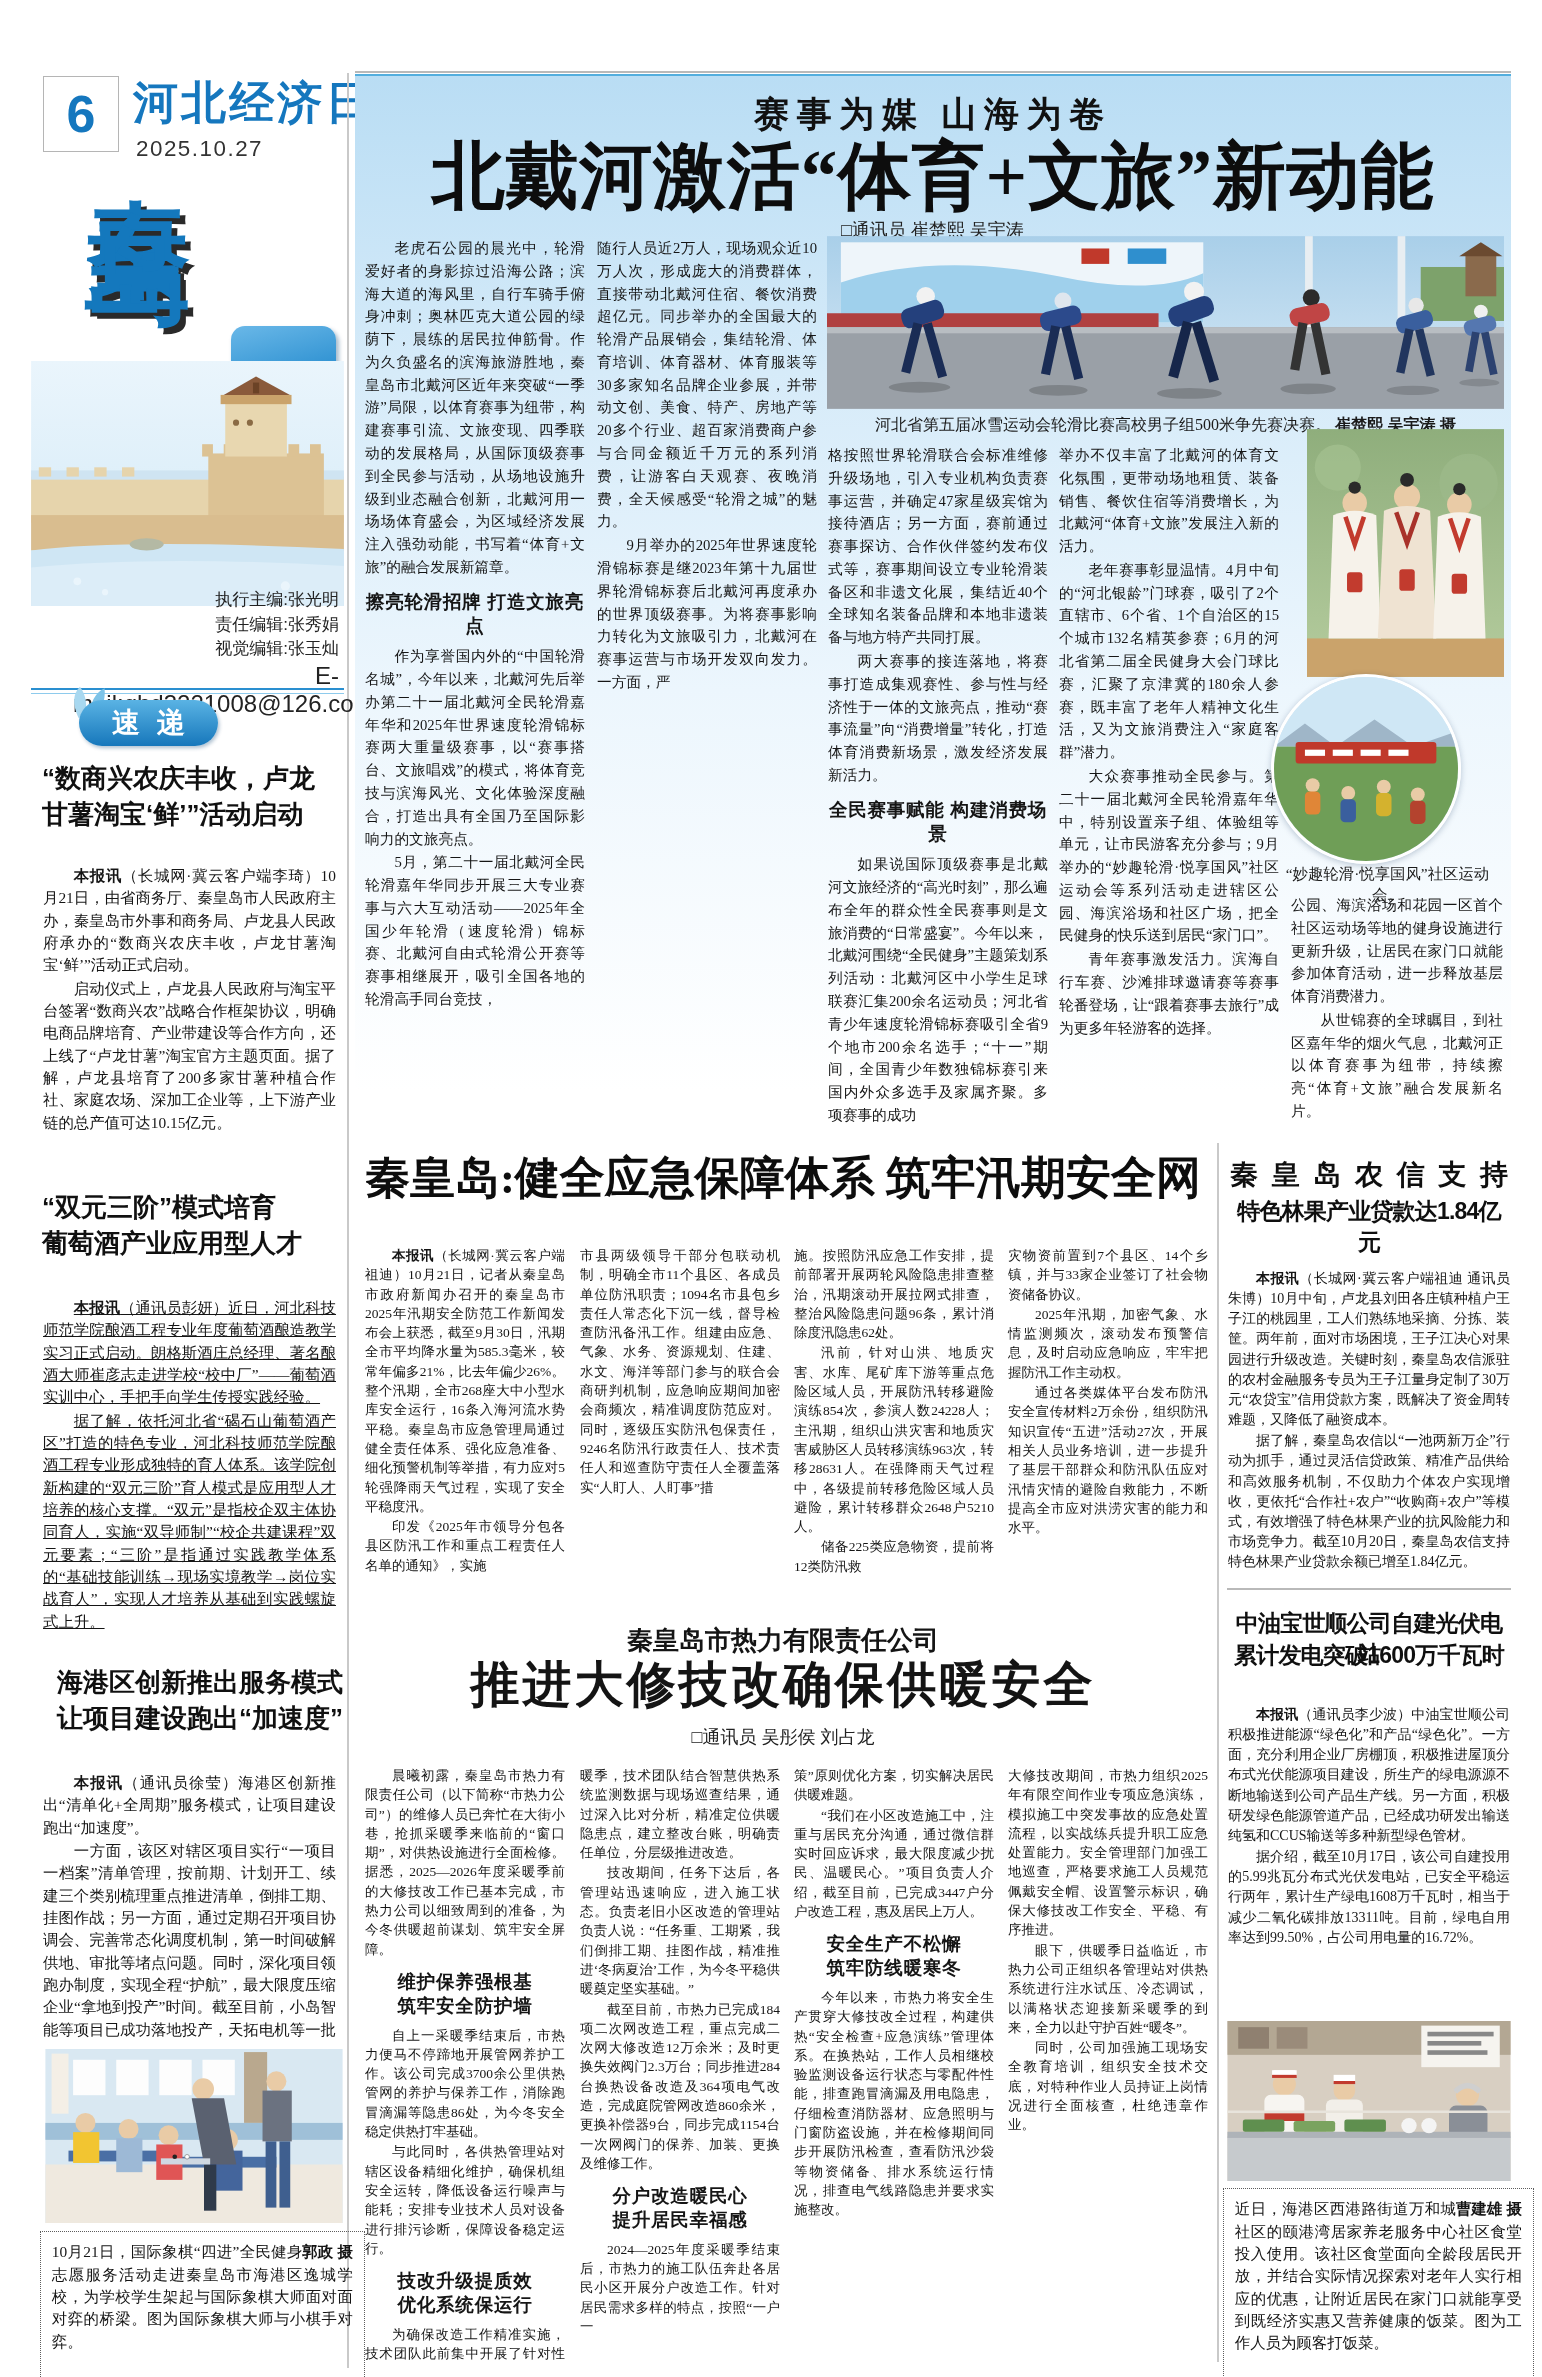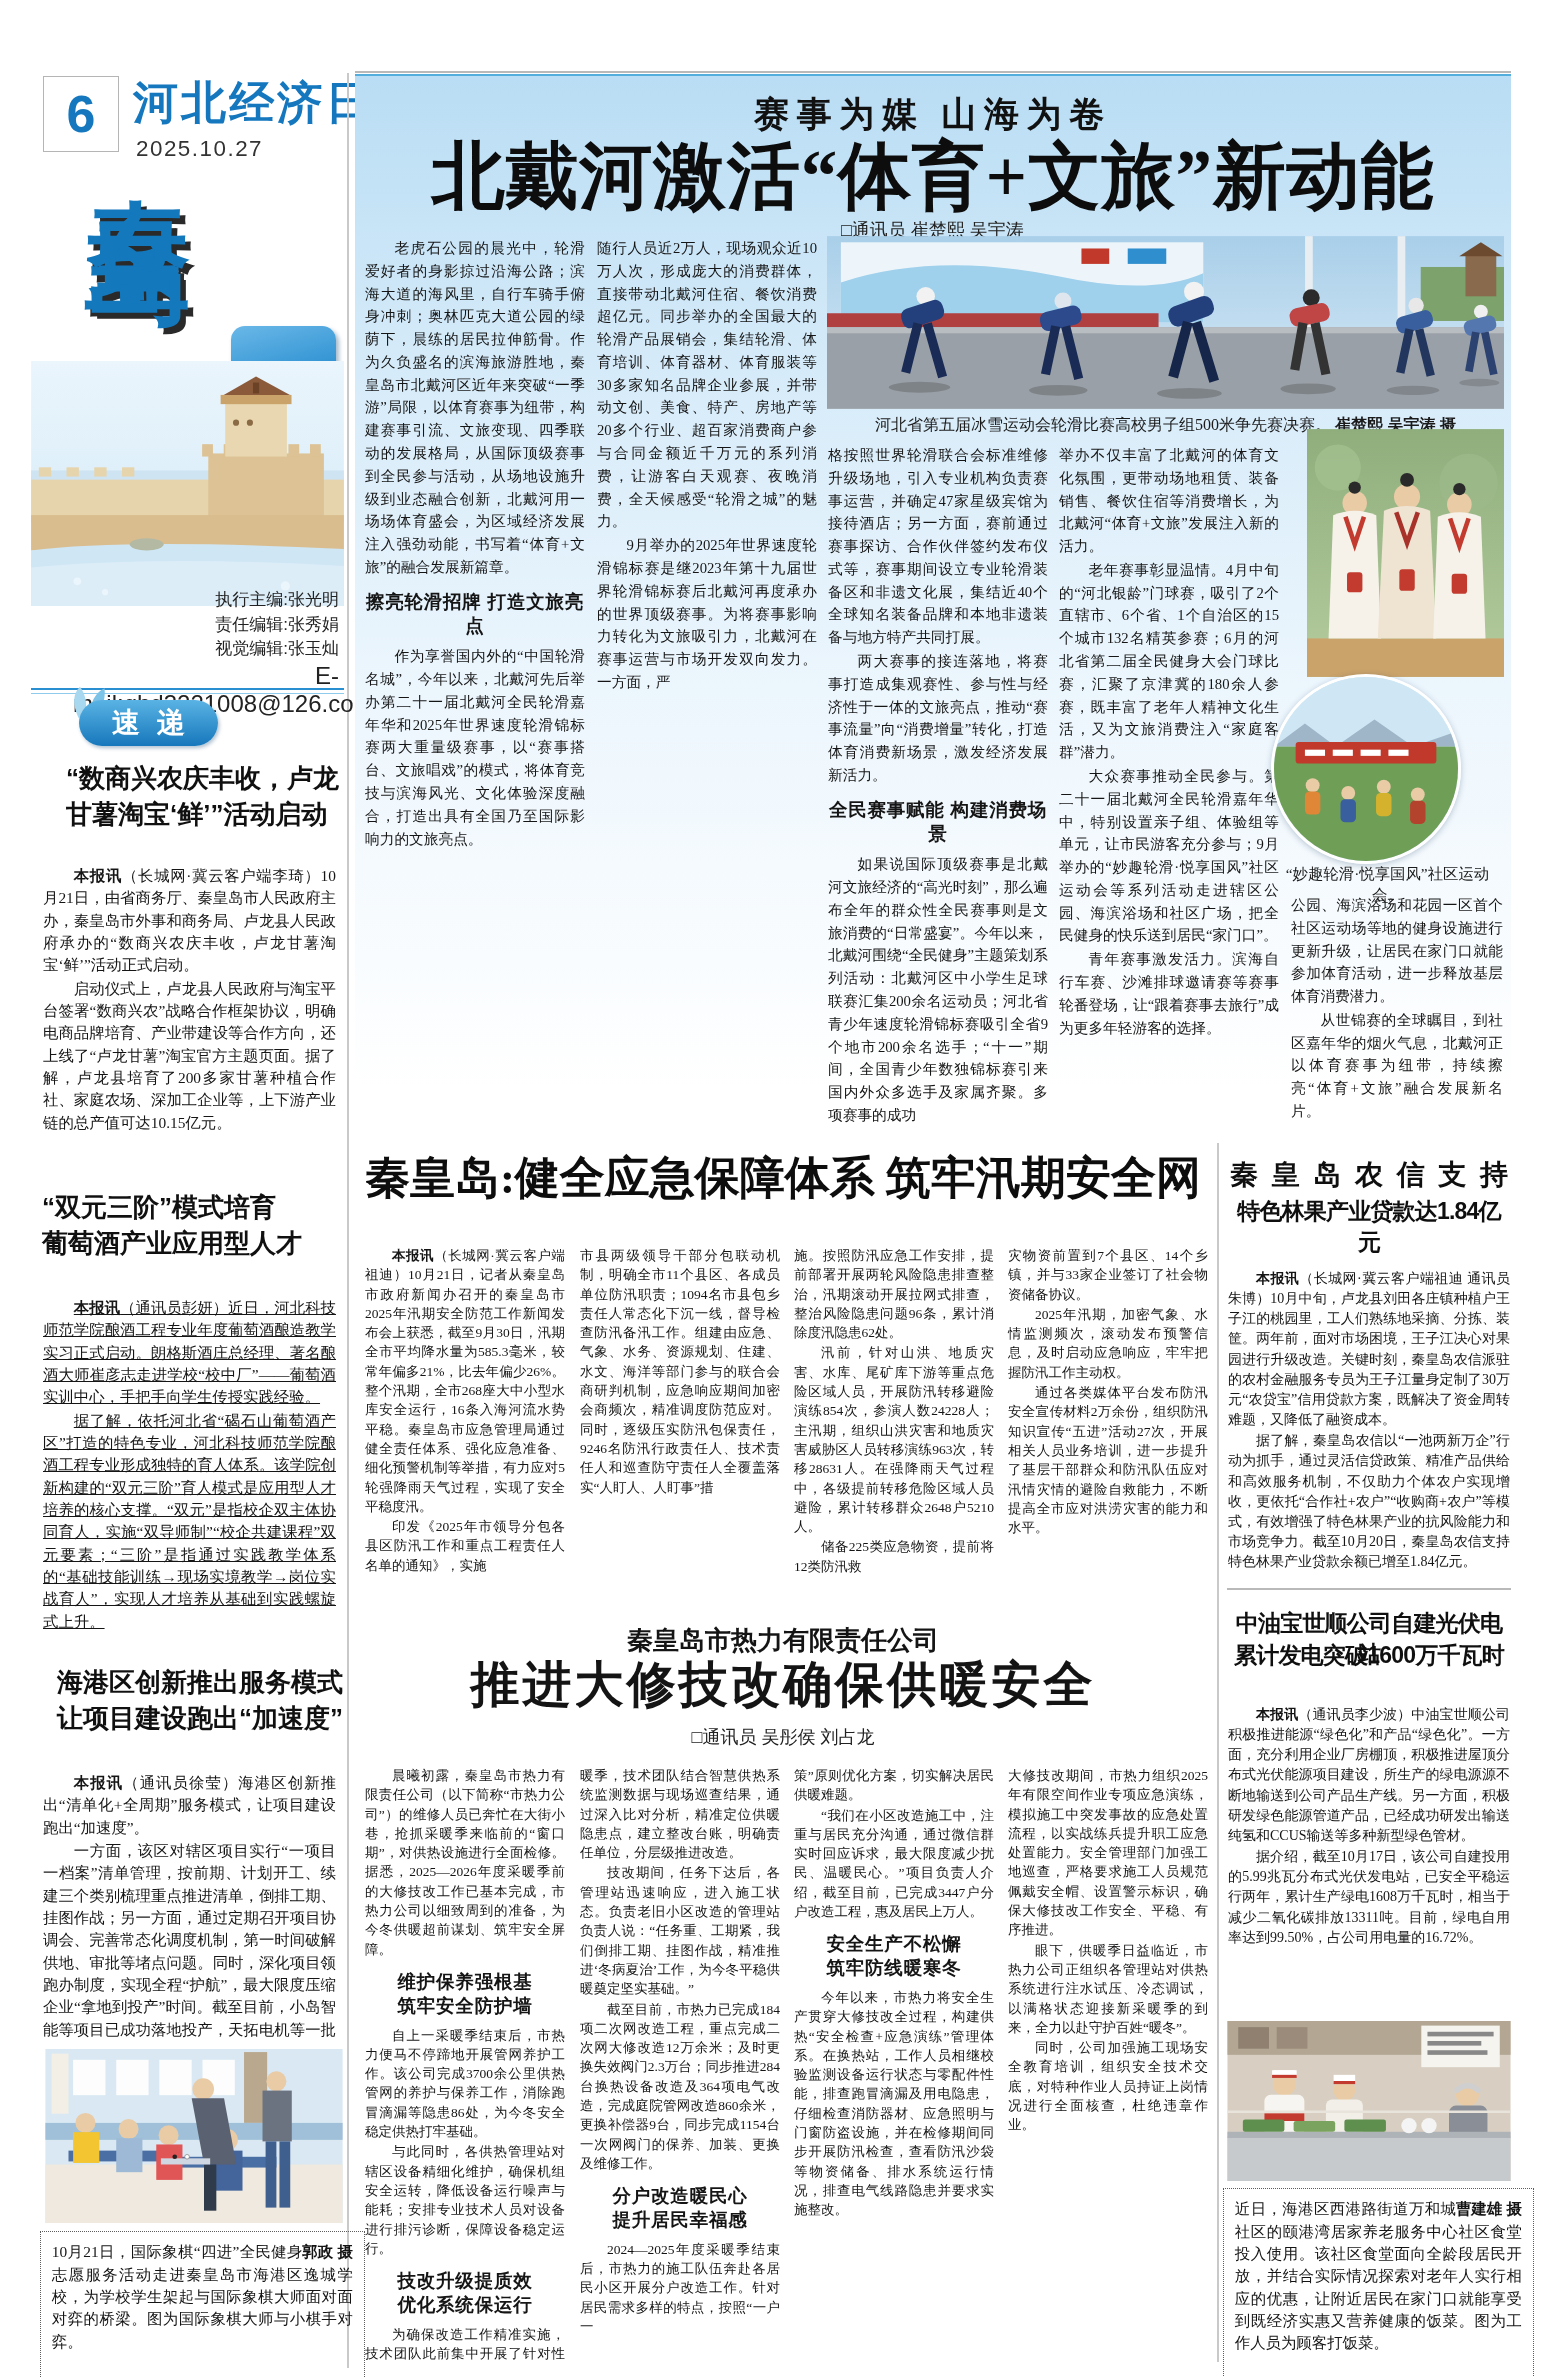--- a/index.html
+++ b/index.html
@@ -129,21 +129,21 @@
   <div class="abs waves" style="left:31px;top:688px;width:313px;"></div>
 
   <div class="abs" style="left:63px;top:682px;width:57px;height:42px;">
     <svg width="57" height="42" viewBox="0 0 74 54">
       <path d="M20 46 Q8 20 22 6 Q34 22 28 46 Z" fill="#a8d8f0"></path>
       <path d="M34 46 Q36 16 54 8 Q56 32 40 48 Z" fill="#7cc3e8"></path>
     </svg>
   </div>
   <div class="abs express" style="left:79px;top:700px;width:122px;height:46px;">速递</div>
 
-  <div class="abs sb-title" style="left:42px;top:761px;width:295px;margin-left:24px;">“数商兴农庆丰收，卢龙
+  <div class="abs sb-title" style="left:42px;top:761px;width:295px;">“数商兴农庆丰收，卢龙
 甘薯淘宝‘鲜’”活动启动</div>
   <div class="abs body-text sb-body" style="left:42px;top:864px;width:295px;height:312px;">
     <p><span class="lead-in">本报讯</span><span>（长城网·冀云客户端李琦）</span><span>10月21日，由省商务厅、秦皇岛市人民政府主办，秦皇岛市外事和商务局、卢龙县人民政府承办的“数商兴农庆丰收，卢龙甘薯淘宝‘鲜’”活动正式启动。</span></p>
     <p>启动仪式上，卢龙县人民政府与淘宝平台签署“数商兴农”战略合作框架协议，明确电商品牌培育、产业带建设等合作方向，还上线了“卢龙甘薯”淘宝官方主题页面。据了解，卢龙县培育了200多家甘薯种植合作社、家庭农场、深加工企业等，上下游产业链的总产值可达10.15亿元。</p>
   </div>
 
   <div class="abs sb-title" style="left:42px;top:1190px;width:295px;">“双元三阶”模式培育
 葡萄酒产业应用型人才</div>
   <div class="abs body-text sb-body" style="left:42px;top:1296px;width:295px;height:353px;text-decoration:underline;">
     <p><span class="lead-in">本报讯</span><span>（通讯员彭妍）</span><span>近日，河北科技师范学院酿酒工程专业年度葡萄酒酿造教学实习正式启动。朗格斯酒庄总经理、著名酿酒大师崔彦志走进学校“校中厂”——葡萄酒实训中心，手把手向学生传授实践经验。</span></p>
@@ -267,20 +267,21 @@
   </div>
   <div class="abs photo-caption" style="left:827px;top:415px;width:677px;">
     <span>河北省第五届冰雪运动会轮滑比赛高校男子组500米争先赛决赛。</span>
     <span class="photo-credit">崔楚熙 吴宇涛 摄</span>
   </div>
 
   <div class="abs body-text cols-main" style="left:364px;top:236px;width:222px;height:887px;">
     <p>老虎石公园的晨光中，轮滑爱好者的身影掠过沿海公路；滨海大道的海风里，自行车骑手俯身冲刺；奥林匹克大道公园的绿荫下，晨练的居民拉伸筋骨。作为久负盛名的滨海旅游胜地，秦皇岛市北戴河区近年来突破“一季游”局限，以体育赛事为纽带，构建赛事引流、文旅变现、四季联动的发展格局，从国际顶级赛事到全民参与活动，从场地设施升级到业态融合创新，北戴河用一场场体育盛会，为区域经济发展注入强劲动能，书写着“体育+文旅”的融合发展新篇章。</p>
     <div class="sub">擦亮轮滑招牌 打造文旅亮点</div>
     <p>作为享誉国内外的“中国轮滑名城”，今年以来，北戴河先后举办第二十一届北戴河全民轮滑嘉年华和2025年世界速度轮滑锦标赛两大重量级赛事，以“赛事搭台、文旅唱戏”的模式，将体育竞技与滨海风光、文化体验深度融合，打造出具有全国乃至国际影响力的文旅亮点。</p>
+    <p>5月，第二十一届北戴河全民轮滑嘉年华同步开展三大专业赛事与六大互动活动——2025年全国少年轮滑（速度轮滑）锦标赛、北戴河自由式轮滑公开赛等赛事相继展开，吸引全国各地的轮滑高手同台竞技，</p>
   </div>
   <div class="abs body-text cols-main" style="left:596px;top:236px;width:222px;height:887px;">
     <p class="cont">随行人员近2万人，现场观众近10万人次，形成庞大的消费群体，直接带动北戴河住宿、餐饮消费超亿元。同步举办的全国最大的轮滑产品展销会，集结轮滑、体育培训、体育器材、体育服装等30多家知名品牌企业参展，并带动文创、美食、特产、房地产等20多个行业、超百家消费商户参与合同金额近千万元的系列消费，让游客白天观赛、夜晚消费，全天候感受“轮滑之城”的魅力。</p>
     <p>9月举办的2025年世界速度轮滑锦标赛是继2023年第十九届世界轮滑锦标赛后北戴河再度承办的世界顶级赛事。为将赛事影响力转化为文旅吸引力，北戴河在赛事运营与市场开发双向发力。一方面，严</p>
   </div>
   <div class="abs body-text cols-main" style="left:827px;top:443px;width:222px;height:682px;">
     <p class="cont">格按照世界轮滑联合会标准维修升级场地，引入专业机构负责赛事运营，并确定47家星级宾馆为接待酒店；另一方面，赛前通过赛事探访、合作伙伴签约发布仪式等，赛事期间设立专业轮滑装备区和非遗文化展，集结近40个全球知名装备品牌和本地非遗装备与地方特产共同打展。</p>
     <p>两大赛事的接连落地，将赛事打造成集观赛性、参与性与经济性于一体的文旅亮点，推动“赛事流量”向“消费增量”转化，打造体育消费新场景，激发经济发展新活力。</p>
     <div class="sub">全民赛事赋能 构建消费场景</div>
     <p>如果说国际顶级赛事是北戴河文旅经济的“高光时刻”，那么遍布全年的群众性全民赛事则是文旅消费的“日常盛宴”。今年以来，北戴河围绕“全民健身”主题策划系列活动：北戴河区中小学生足球联赛汇集200余名运动员；河北省青少年速度轮滑锦标赛吸引全省9个地市200余名选手；“十一”期间，全国青少年数独锦标赛引来国内外众多选手及家属齐聚。多项赛事的成功</p>

